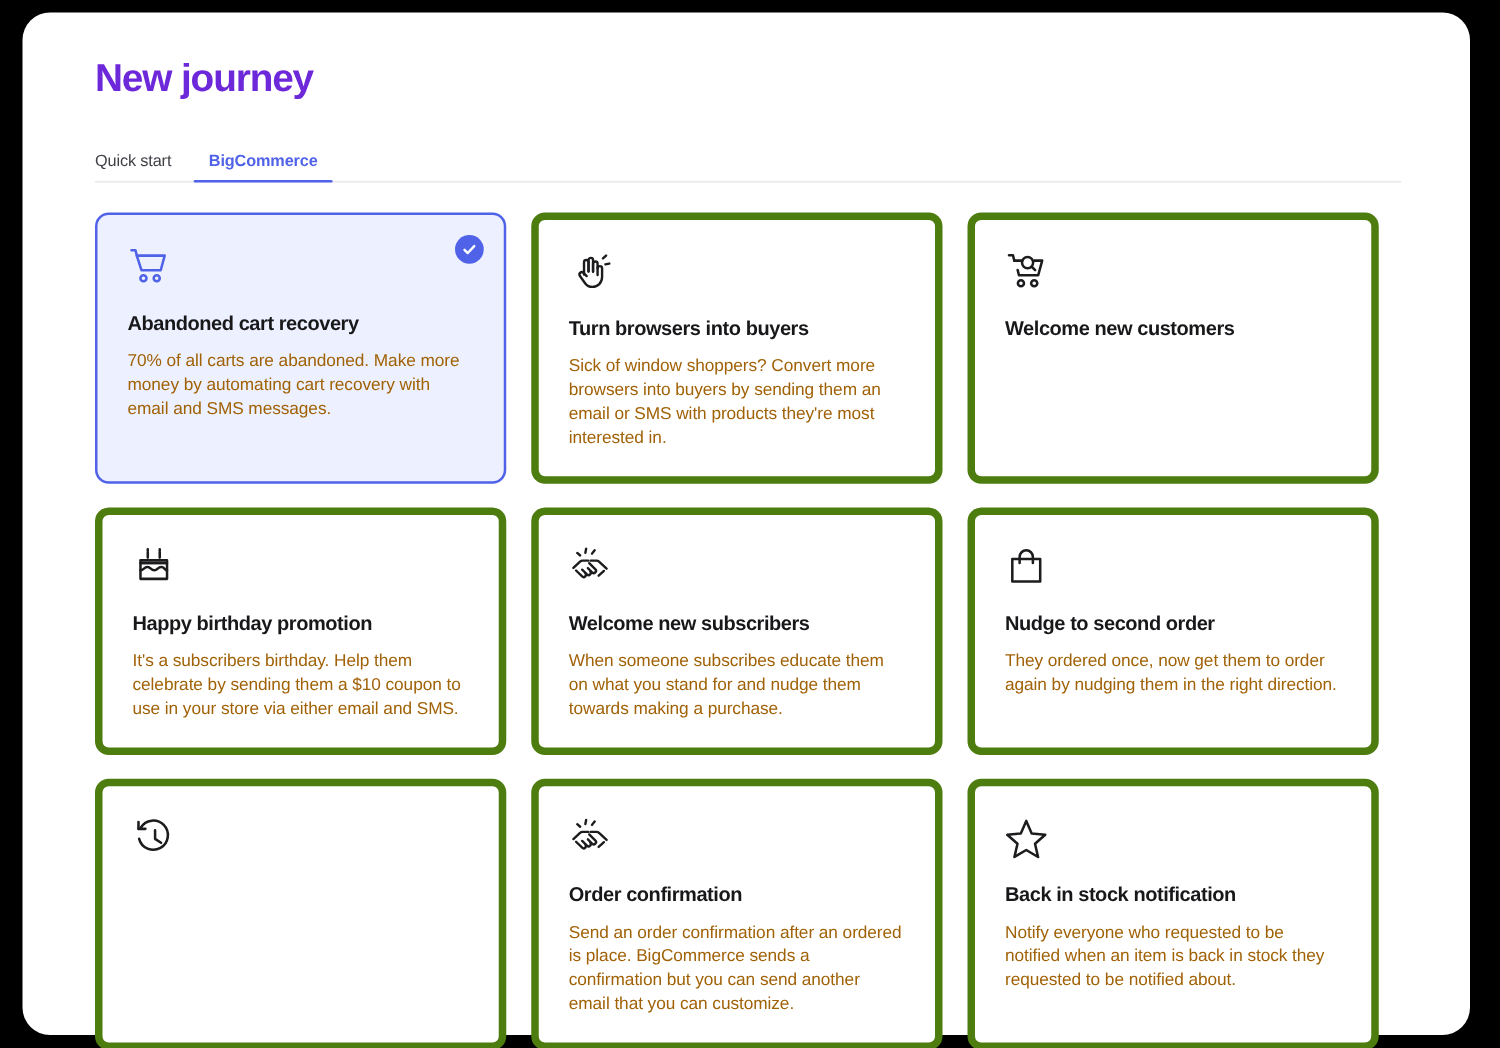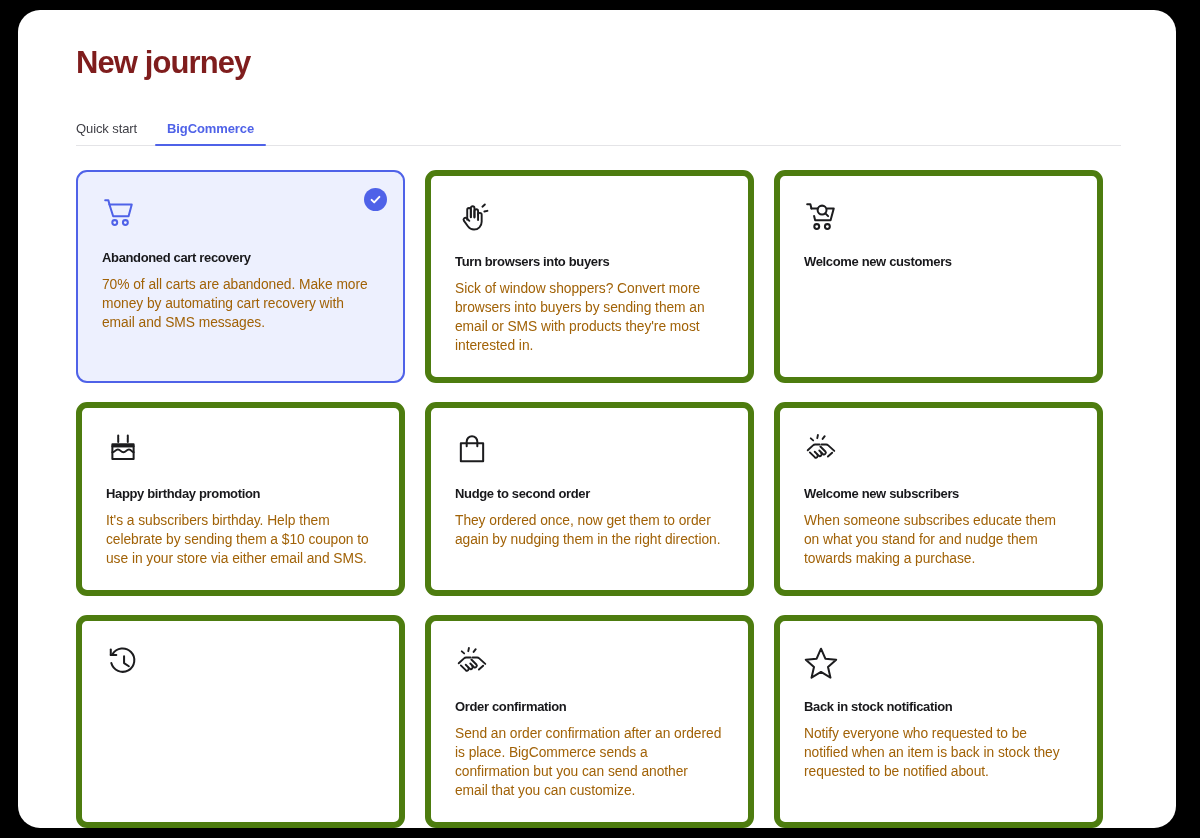--- a/index.html
+++ b/index.html
@@ -27,21 +27,21 @@
     left: 58px;
     top: 20px;
     width: 1045px;
   }
 
   
   #page-title {
     font-size: 31px;
     font-weight: 700;
     letter-spacing: -0.9px;
-    color: #7f1d1d;
+    color: #6d28d9;
     line-height: 1.2;
     margin-top: 14px;
   }
 
   
   #tabs-bar {
     position: relative;
     margin-top: 36px;
     display: flex;
     align-items: flex-end;
@@ -107,21 +107,21 @@
     width: 34px;
     height: 34px;
     display: block;
     color: #1c1c1e;
     margin-bottom: 20px;
   }
   .card.selected .card-icon { color: #4f62e8; }
   .card-icon svg { width: 100%; height: 100%; display: block; }
 
   .card-title {
-    font-size: 13px;
+    font-size: 16px;
     font-weight: 700;
     color: #18181b;
     letter-spacing: -0.35px;
     line-height: 1.3;
     margin-bottom: 8px;
   }
 
   .card-desc {
     font-size: 13.8px;
     line-height: 19px;
@@ -214,45 +214,45 @@
             <path d="M6 11.5h20v2H6z"></path>
             <path d="M6 19c2.6 0 2.6-2.5 5.2-2.5S13.8 19 16.4 19s2.6-2.5 5.2-2.5S24.2 19 26 19"></path>
           </svg>
         </span>
         <div class="card-title">Happy birthday promotion</div>
         <div class="card-desc">It's a subscribers birthday. Help them celebrate by sending them a $10 coupon to use in your store via either email and SMS.</div>
       </div>
 
       <div class="card row-2">
         <span class="card-icon">
-          <svg viewBox="0 0 32 32" fill="none" stroke="currentColor" stroke-width="1.9" stroke-linecap="round" stroke-linejoin="round">
-            <path d="M5.5 10.5h21v17h-21z"></path>
-            <path d="M11 13.5V9a5 5 0 0 1 10 0v4.5"></path>
-          </svg>
-        </span>
-        <div class="card-title">Nudge to second order</div>
-        <div class="card-desc">They ordered once, now get them to order again by nudging them in the right direction.</div>
-      </div>
-
-      <div class="card row-2">
-        <span class="card-icon">
           <svg viewBox="0 0 32 32" fill="none" stroke="currentColor" stroke-width="1.8" stroke-linecap="round" stroke-linejoin="round">
             <path d="M12.5 5.8l.6-3M17.5 6.5l2-2.6M8.6 7.9L6.4 6"></path>
             <path d="M3.5 17.2l5-4.6a3 3 0 0 1 2-.8h4.2"></path>
             <path d="M16.5 11.8h4.3a3 3 0 0 1 2 .8l5.7 5.2"></path>
             <path d="M5.5 19.2l4.6 4.5a1.7 1.7 0 0 0 2.4-2.4"></path>
             <path d="M10.1 18.6l3.7 3.6a1.7 1.7 0 0 0 2.4-2.4"></path>
             <path d="M14.4 17.4l3.3 3.3a1.7 1.7 0 0 0 2.4-2.4l-4.7-4.6"></path>
             <path d="M26.5 19.5l-4 3.6"></path>
           </svg>
         </span>
         <div class="card-title">Welcome new subscribers</div>
         <div class="card-desc">When someone subscribes educate them on what you stand for and nudge them towards making a purchase.</div>
       </div>
 
+      <div class="card row-2">
+        <span class="card-icon">
+          <svg viewBox="0 0 32 32" fill="none" stroke="currentColor" stroke-width="1.9" stroke-linecap="round" stroke-linejoin="round">
+            <path d="M5.5 10.5h21v17h-21z"></path>
+            <path d="M11 13.5V9a5 5 0 0 1 10 0v4.5"></path>
+          </svg>
+        </span>
+        <div class="card-title">Nudge to second order</div>
+        <div class="card-desc">They ordered once, now get them to order again by nudging them in the right direction.</div>
+      </div>
+
       <div class="card row-3">
         <span class="card-icon">
           <svg viewBox="0 0 32 32" fill="none" stroke="currentColor" stroke-width="1.9" stroke-linecap="round" stroke-linejoin="round">
             <path d="M4.5 9.5V4.3"></path>
             <path d="M4.5 9.5h5.2"></path>
             <path d="M6.2 8.6A11 11 0 1 1 5 17"></path>
             <path d="M17 10.5V17l4.5 3"></path>
           </svg>
         </span>
       </div>

